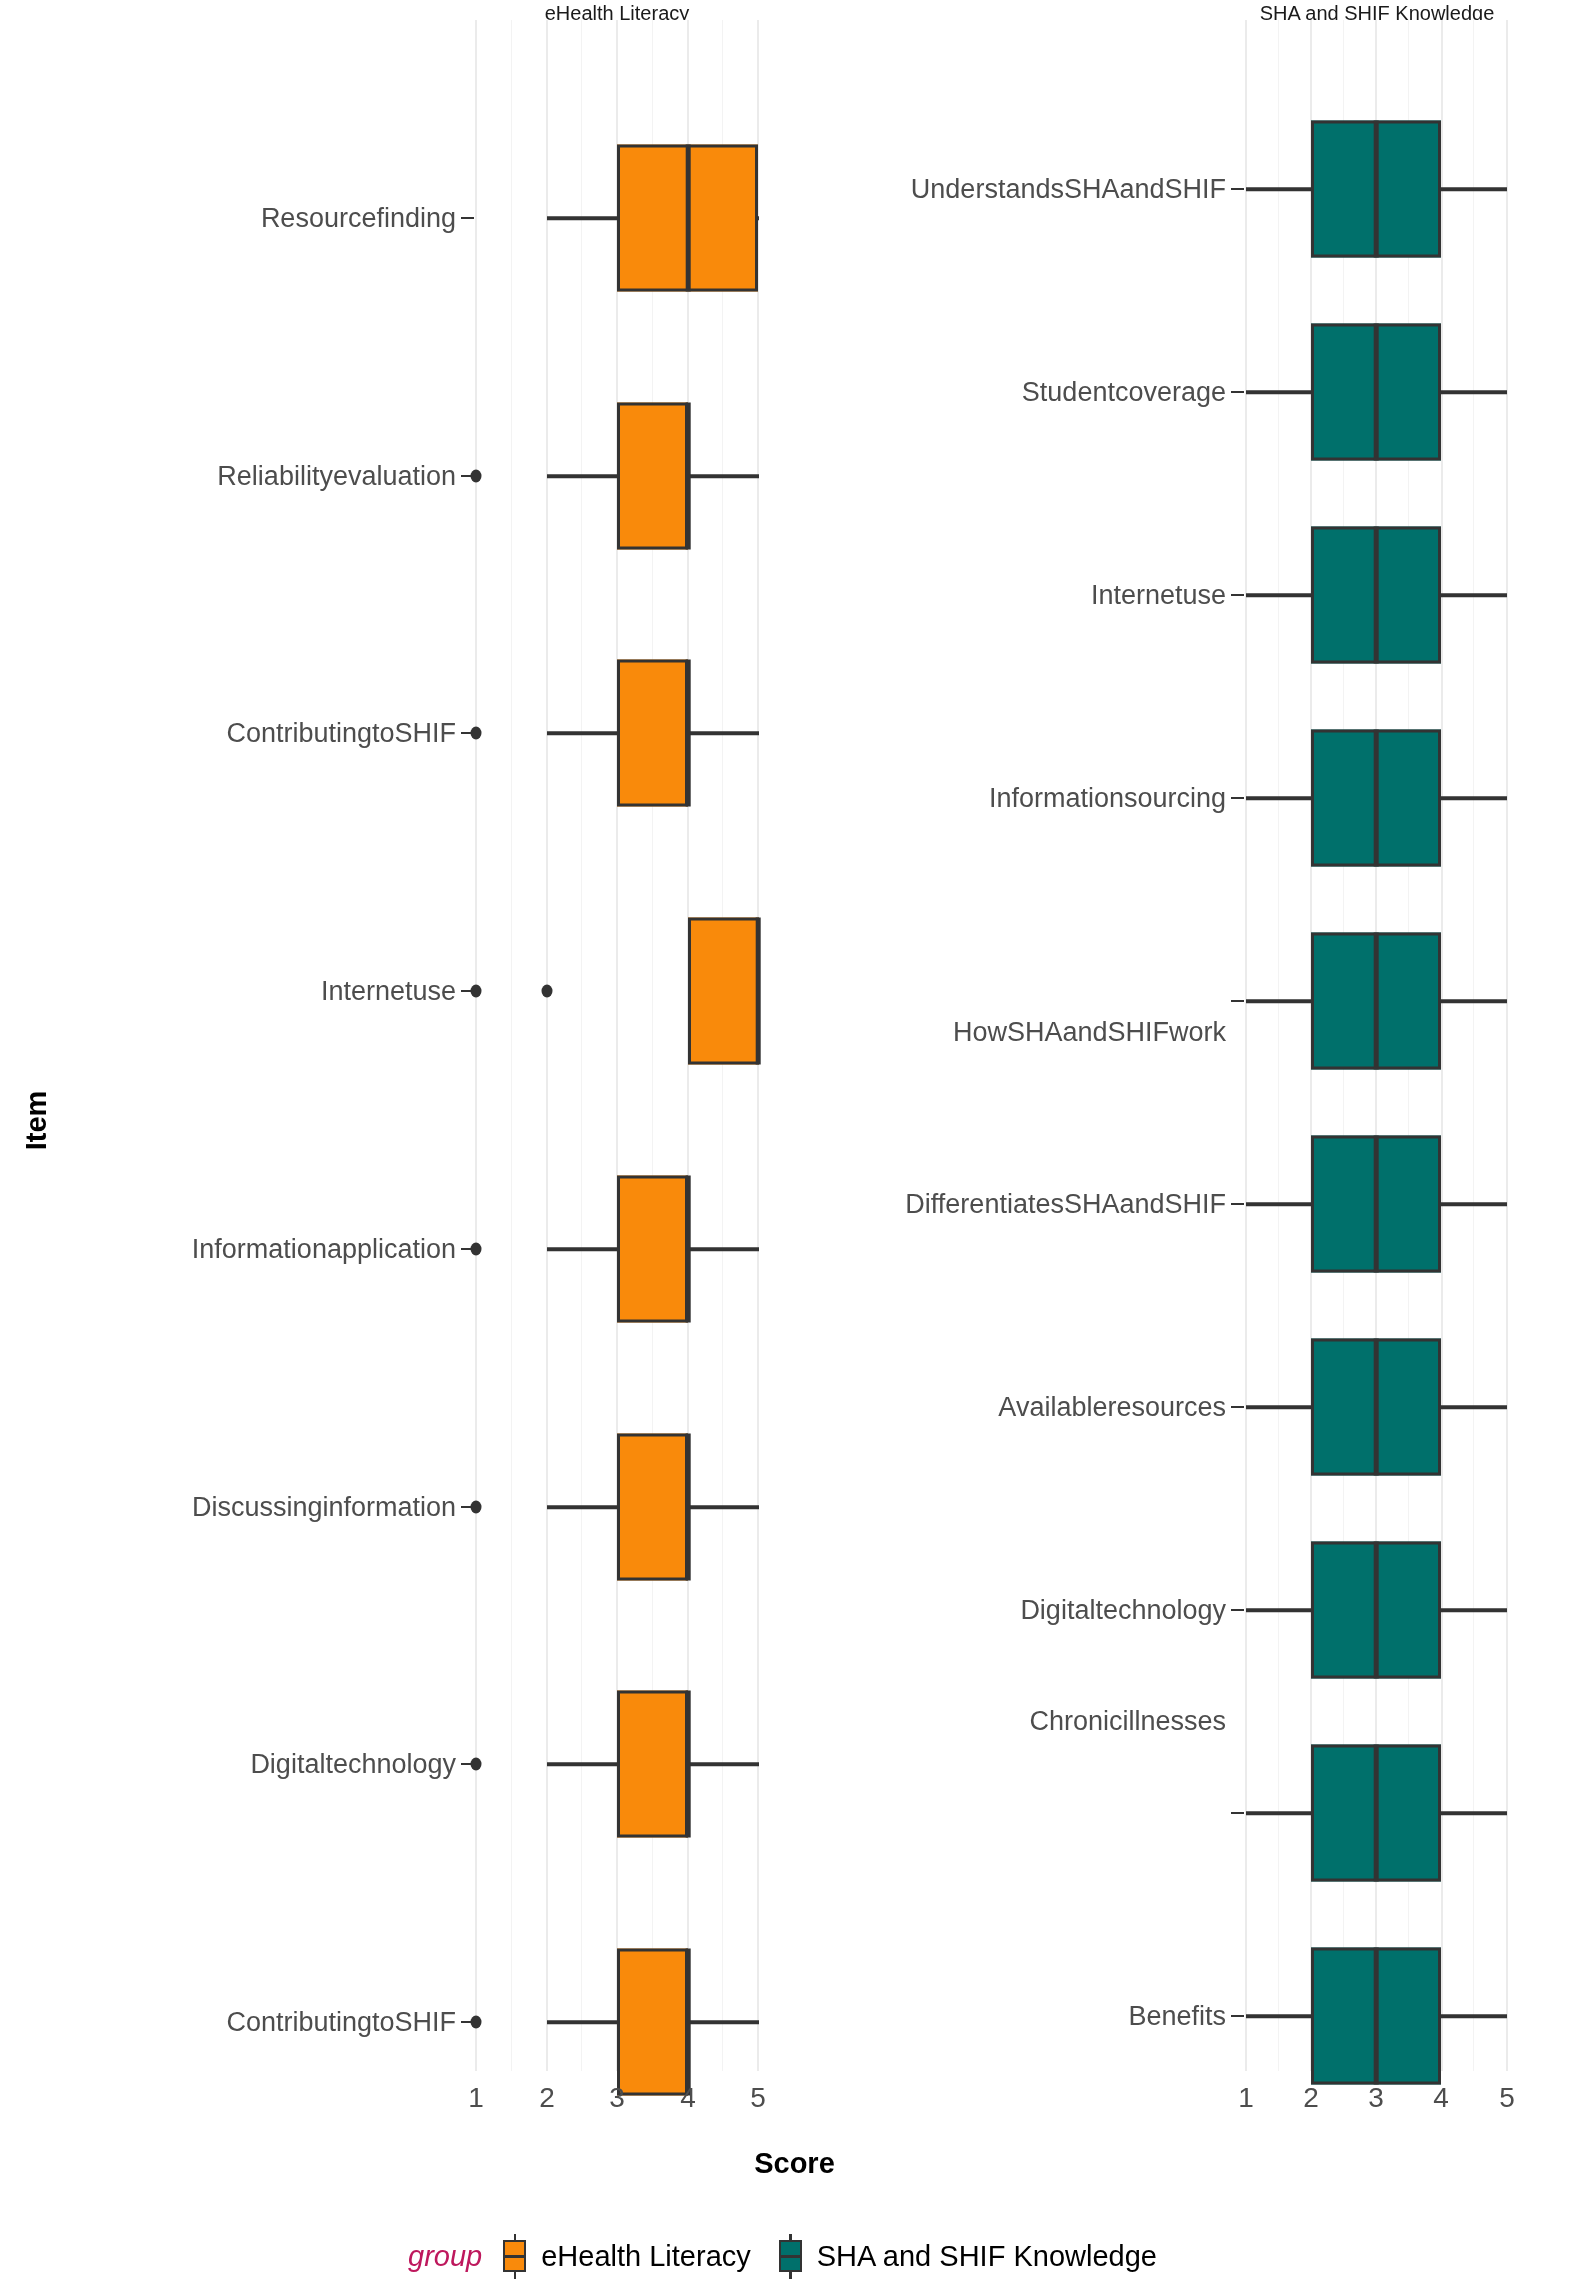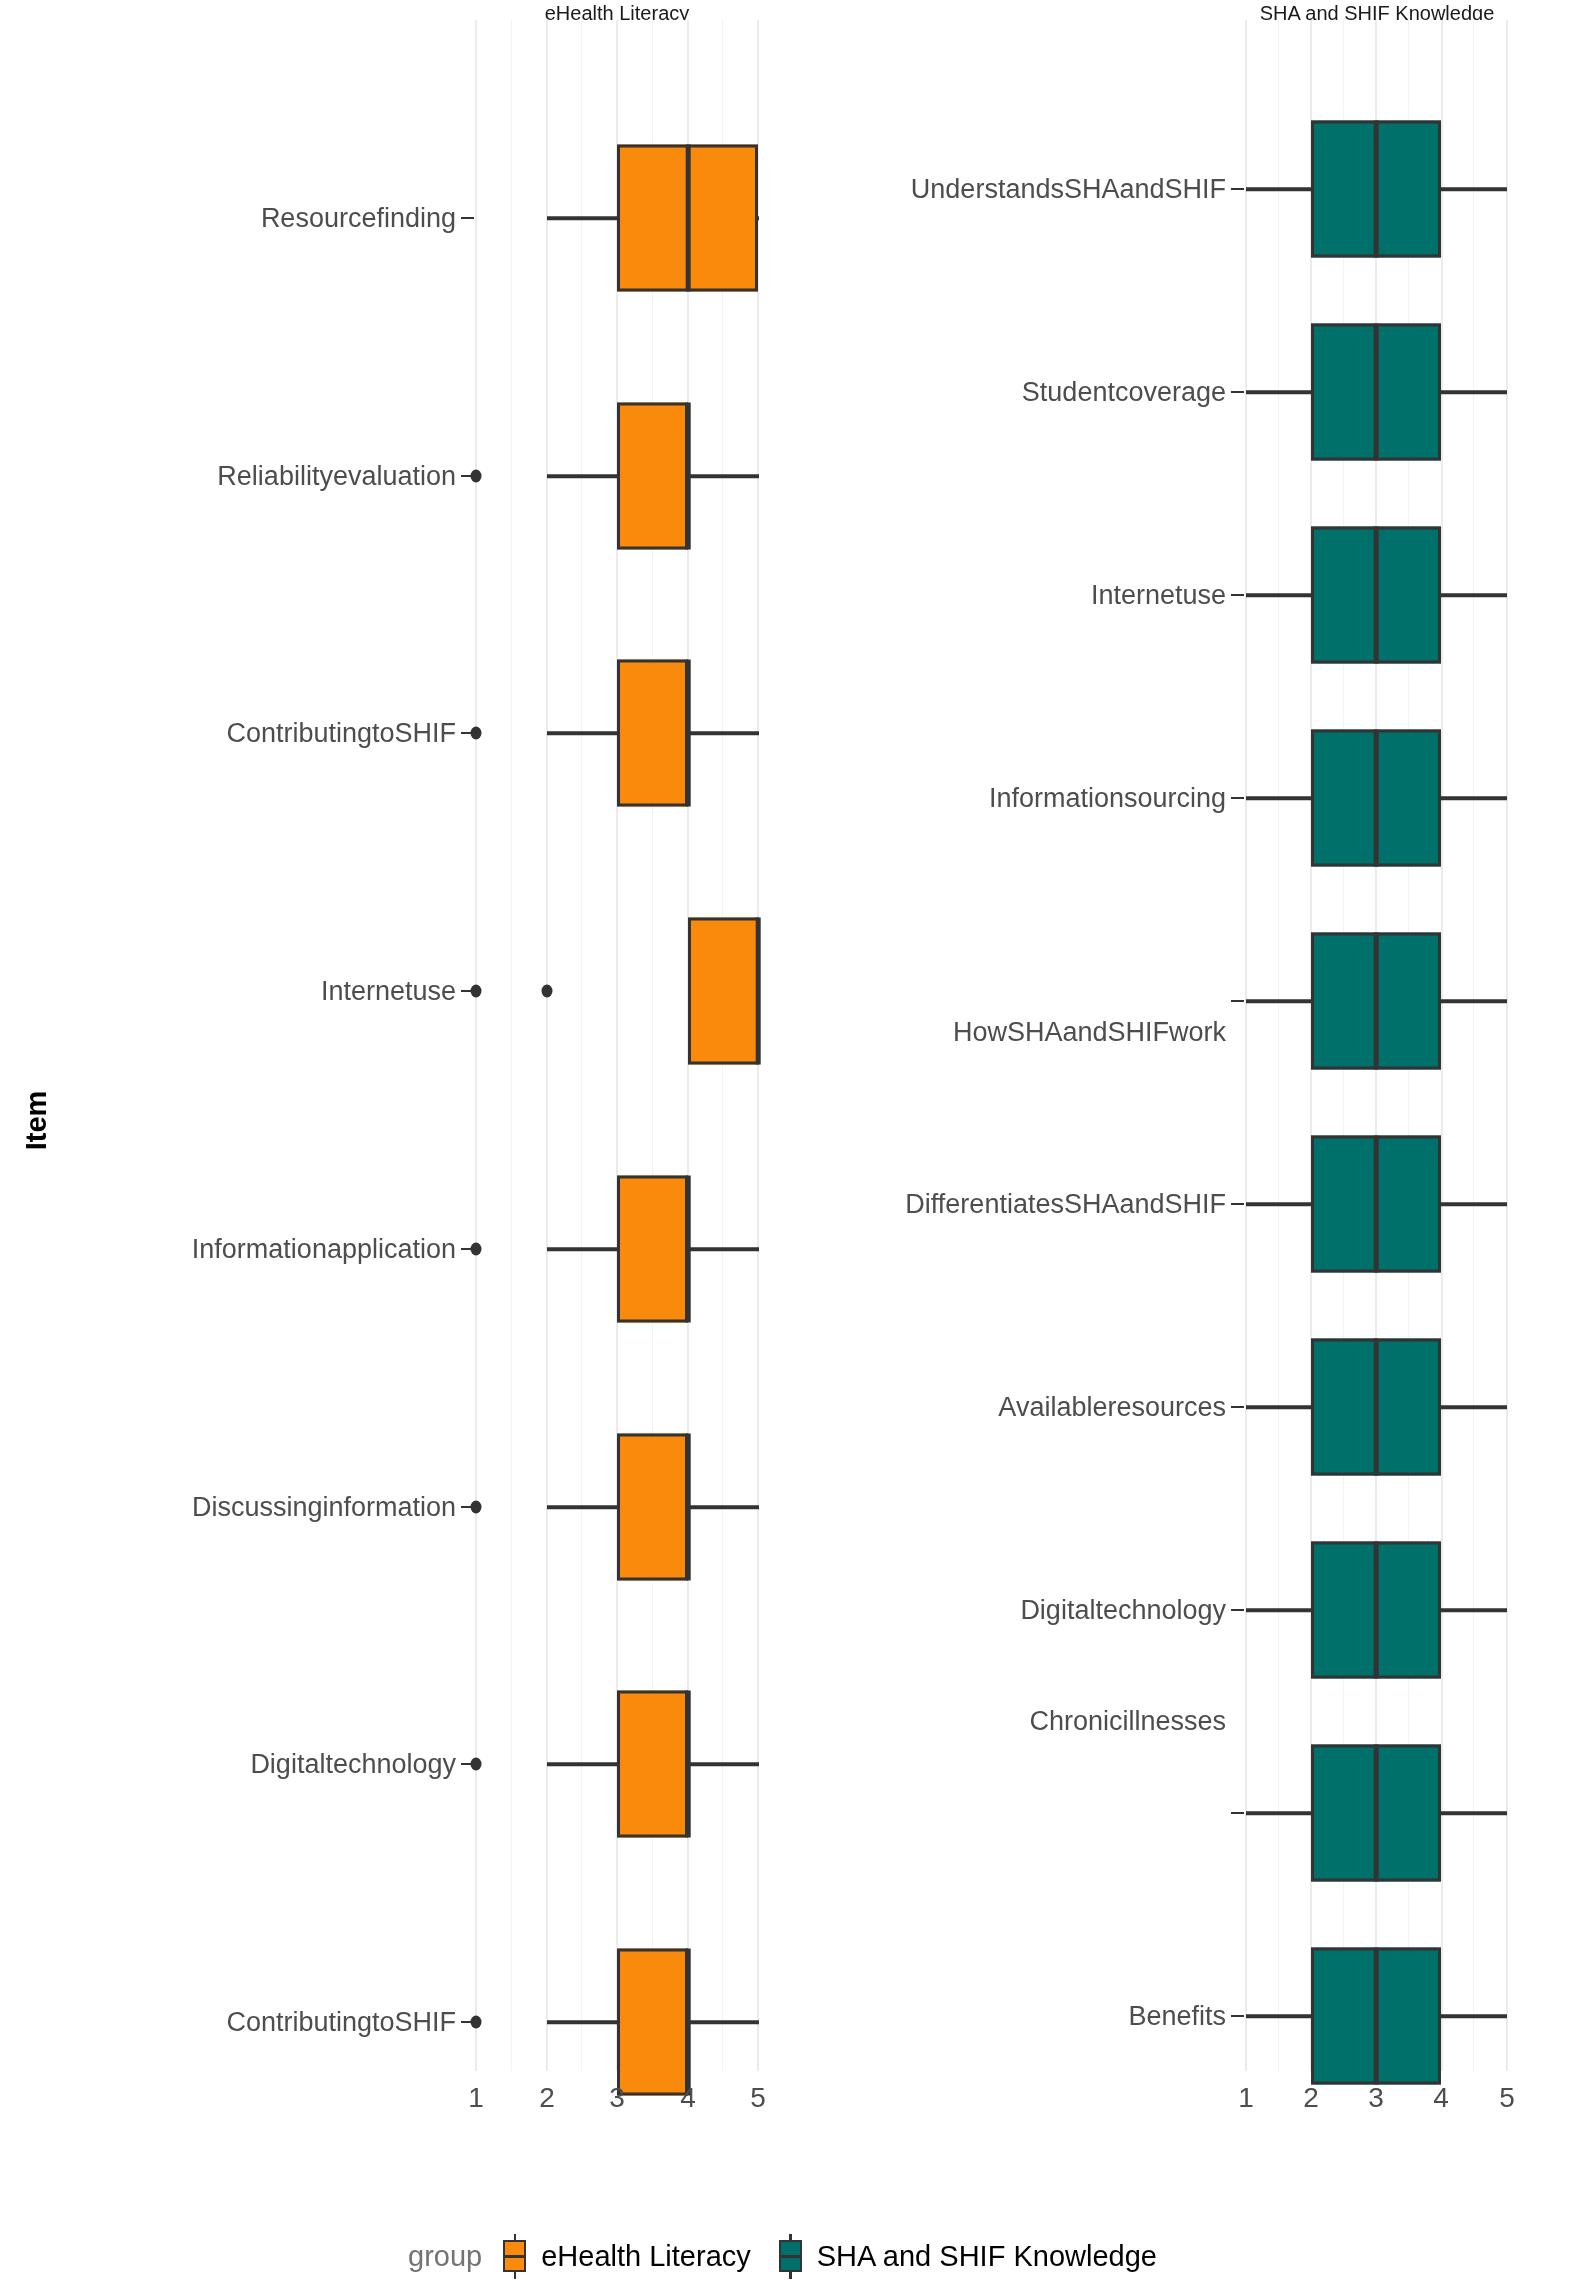--- a/index.html
+++ b/index.html
@@ -69,21 +69,21 @@
     position:absolute;width:11px;height:13px;border-radius:50%;
     background:#333333;transform:translate(-50%,-50%);
   }
 
   
   .legend{
     position:absolute;left:0;top:2228px;width:1589px;height:56px;
     display:flex;align-items:center;justify-content:center;gap:0px;
   }
   .legend-title{
-    font-size:29px;color:#737373;margin-right:17px;white-space:nowrap;
+    font-size:29px;color:#be185d;margin-right:17px;white-space:nowrap;font-style:italic;
   }
   .legend-item{display:flex;align-items:center;margin-right:24px;}
   .legend-key{
     position:relative;width:31px;height:45px;margin-right:11px;flex:none;
   }
   .legend-key .kbox{
     position:absolute;left:4px;top:6px;width:23px;height:32px;
     border:2.5px solid #333333;box-sizing:border-box;
   }
   .legend-key .kmed{
@@ -251,20 +251,21 @@
       <div class="xtick" style="left: 758px;">5</div>
     </div>
   <div id="xlabels-right">
       <div class="xtick" style="left: 1246px;">1</div>
       <div class="xtick" style="left: 1311px;">2</div>
       <div class="xtick" style="left: 1376px;">3</div>
       <div class="xtick" style="left: 1441px;">4</div>
       <div class="xtick" style="left: 1507px;">5</div>
     </div>
 
+  <div class="axis-title-x">Score</div>
   <div class="axis-title-y">Item</div>
 
   <div class="legend">
     <span class="legend-title">group</span>
     <div class="legend-item">
       <span class="legend-key">
         <span class="kwh-t"></span>
         <span class="kbox" id="lk0" style="background: rgb(249, 138, 11);"></span>
         <span class="kmed"></span>
         <span class="kwh-b"></span>

